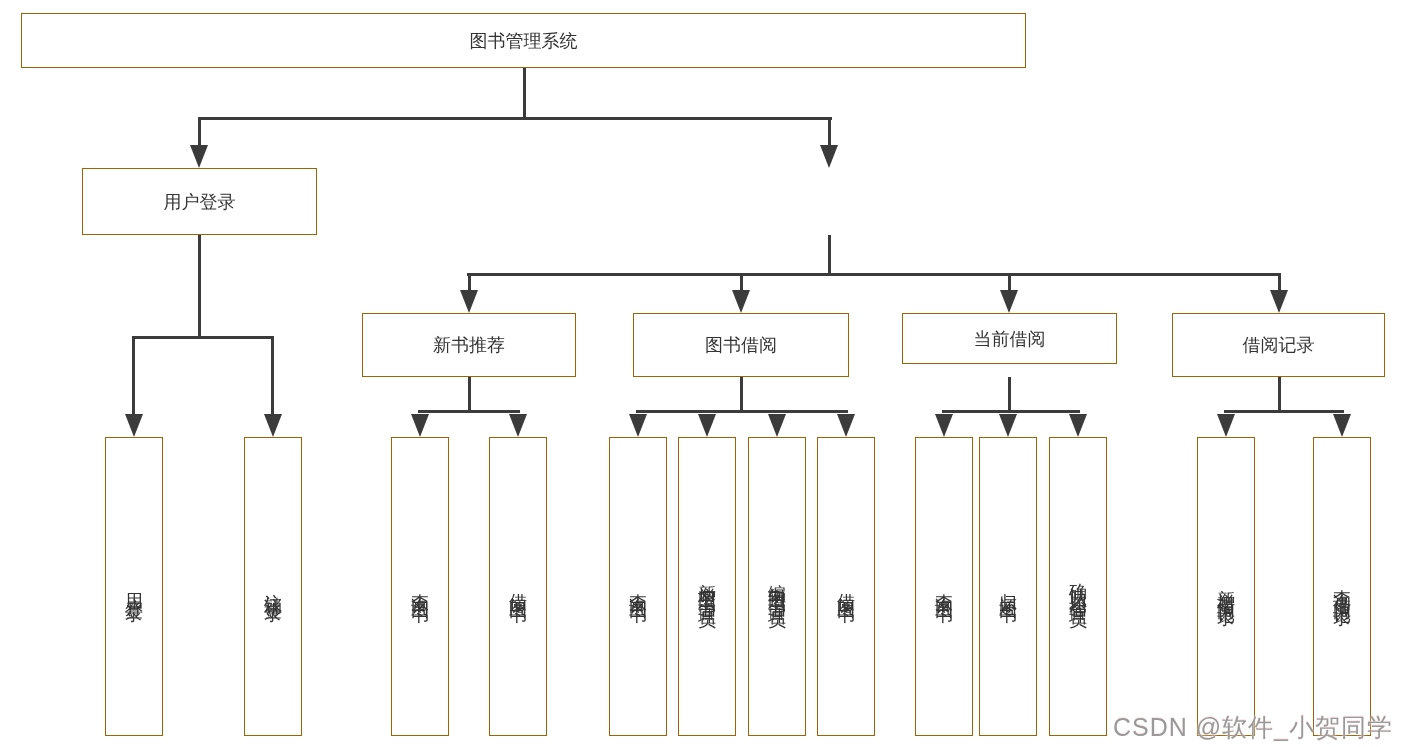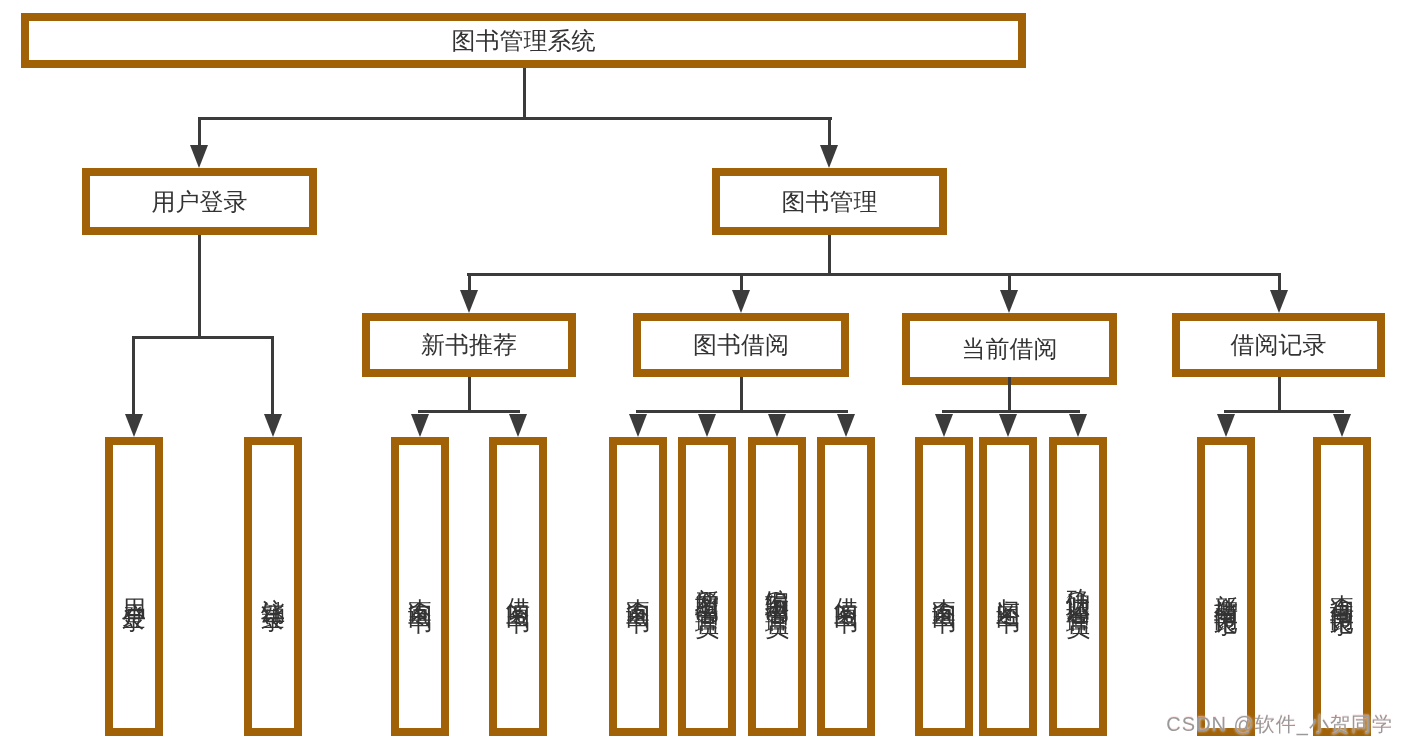--- a/index.html
+++ b/index.html
@@ -1,57 +1,56 @@
 <!DOCTYPE html>
 <html><head>
 <meta charset="utf-8">
 <style>
   html,body{margin:0;padding:0;background:#ffffff;}
   .canvas{
     position:relative;width:1405px;height:747px;background:#ffffff;
     font-family:"Liberation Sans",sans-serif;overflow:hidden;
   }
   .node{
-    position:absolute;box-sizing:border-box;border:8px solid #a16207;background:#ffffff;
+    position:absolute;box-sizing:border-box;border:1px solid #a16207;background:#ffffff;
     display:flex;align-items:center;justify-content:center;
-    font-size:24px;color:#333333;white-space:nowrap;
+    font-size:18px;color:#333333;white-space:nowrap;
   }
   .vnode span{
     writing-mode:vertical-rl;text-orientation:mixed;letter-spacing:4px;
     line-height:1;display:block;
   }
   .line{position:absolute;background:#3b3b3b;}
   .arrow{
     position:absolute;width:0;height:0;
     border-left:9px solid transparent;border-right:9px solid transparent;
     border-top:23px solid #3b3b3b;
   }
   .watermark{
     position:absolute;top:711px;right:12px;z-index:5;
-    font-size:20px;letter-spacing:1px;color:#999999;
+    font-size:25px;letter-spacing:1px;color:#999999;
     text-shadow:0 0 3px #ffffff,0 -1px 0 rgba(255,160,160,0.35);
     margin-left:44px;
   }
 </style>
 </head>
 <body>
 
 <div class="canvas">
 
   <div class="node" style="left:21px;top:13px;width:1005px;height:55px">图书管理系统</div>
 
   <div class="node" style="left:82px;top:168px;width:235px;height:67px">用户登录</div>
 
-  <div class="node" style="left:712px;top:168px;width:235px;height:67px">图书管理</div>
 
   <div class="node" style="left:633px;top:313px;width:216px;height:64px">图书借阅</div>
 
   <div class="node" style="left:362px;top:313px;width:214px;height:64px">新书推荐</div>
 
-  <div class="node" style="left:902px;top:313px;width:215px;height:72px">当前借阅</div>
+  <div class="node" style="left:902px;top:313px;width:215px;height:51px">当前借阅</div>
 
   <div class="node" style="left:1172px;top:313px;width:213px;height:64px">借阅记录</div>
 
   <div class="node vnode" style="left:105px;top:437px;width:58px;height:299px">
     <span>用户登录</span>
   </div>
   <div class="node vnode" style="left:244px;top:437px;width:58px;height:299px">
     <span>注销登录</span>
   </div>
 

